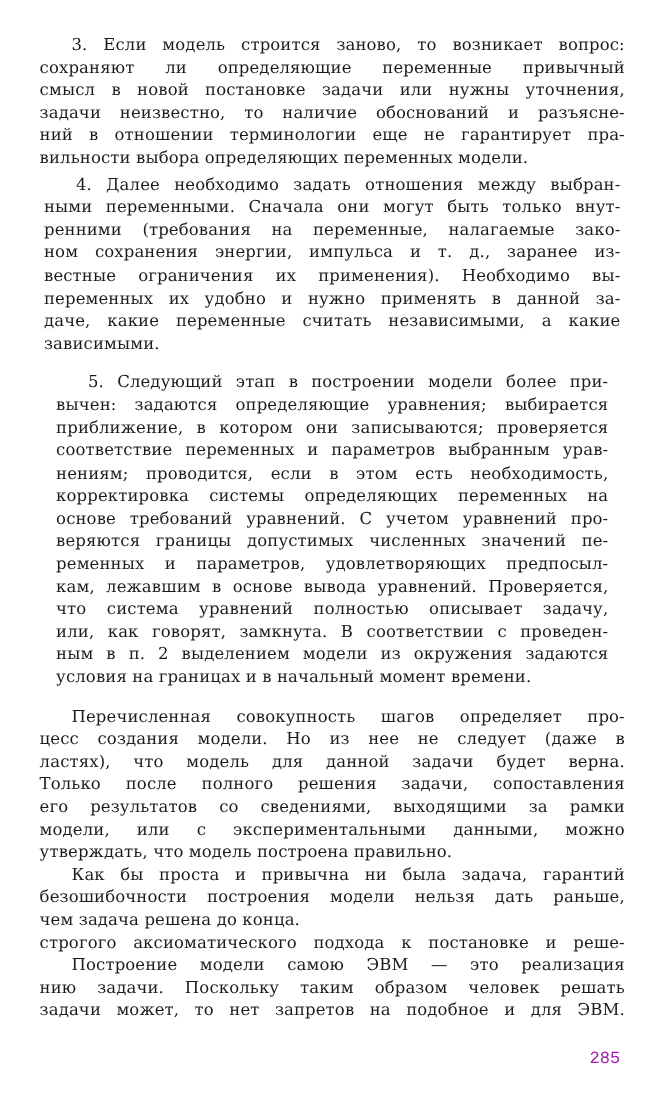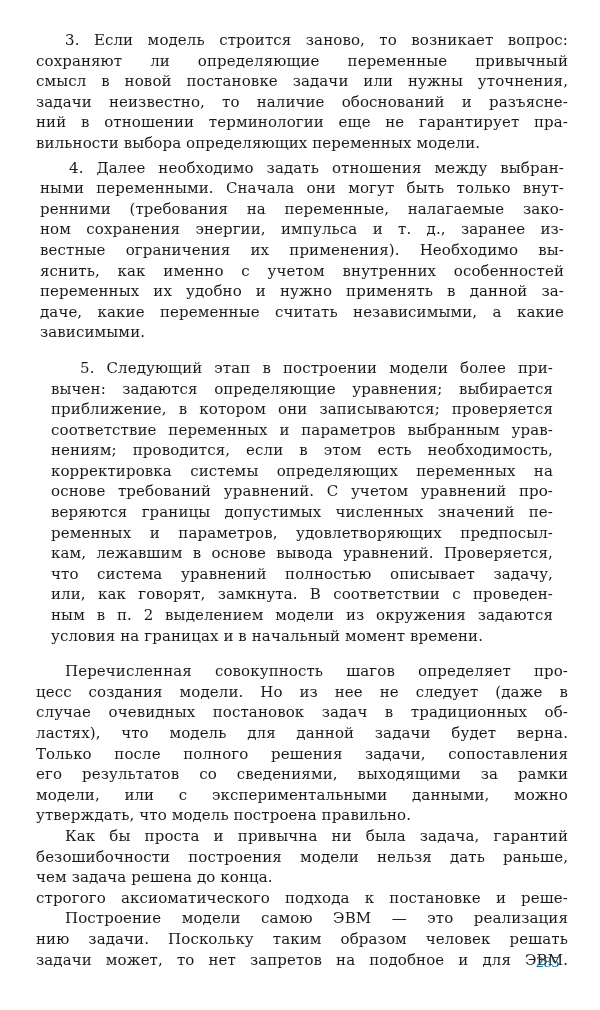--- a/index.html
+++ b/index.html
@@ -38,23 +38,23 @@
     .line.last {
       text-align-last: left;
     }
     .para {
       display: block;
     }
     #page-number {
       position: absolute;
       left: 536px;
       top: 953px;
-      font-family: Liberation Serif, serif;
+      font-family: Liberation Mono, monospace;
       font-size: 15.5px;
-      color: #0369a1;
+      color: #a21caf;
     }
   </style>
 </head>
 <body>
 
 <main id="page">
 
   <p class="para" style="margin:0">
     <span class="line first">3. Если модель строится заново, то возникает вопрос:</span>
     <span class="line">сохраняют ли определяющие переменные привычный</span>
@@ -63,21 +63,20 @@
     <span class="line">ний в отношении терминологии еще не гарантирует пра-</span>
     <span class="line last">вильности выбора определяющих переменных модели.</span>
   </p>
 
   <p class="para" style="margin:4px">
     <span class="line first">4. Далее необходимо задать отношения между выбран-</span>
     <span class="line">ными переменными. Сначала они могут быть только внут-</span>
     <span class="line">ренними (требования на переменные, налагаемые зако-</span>
     <span class="line">ном сохранения энергии, импульса и т. д., заранее из-</span>
     <span class="line">вестные ограничения их применения). Необходимо вы-</span>
-    <span class="line">яснить, как именно с учетом внутренних особенностей</span>
     <span class="line">переменных их удобно и нужно применять в данной за-</span>
     <span class="line">даче, какие переменные считать независимыми, а какие</span>
     <span class="line last">зависимыми.</span>
   </p>
 
   <p class="para" style="margin:15px">
     <span class="line first">5. Следующий этап в построении модели более при-</span>
     <span class="line">вычен: задаются определяющие уравнения; выбирается</span>
     <span class="line">приближение, в котором они записываются; проверяется</span>
     <span class="line">соответствие переменных и параметров выбранным урав-</span>
@@ -89,21 +88,20 @@
     <span class="line">кам, лежавшим в основе вывода уравнений. Проверяется,</span>
     <span class="line">что система уравнений полностью описывает задачу,</span>
     <span class="line">или, как говорят, замкнута. В соответствии с проведен-</span>
     <span class="line">ным в п. 2 выделением модели из окружения задаются</span>
     <span class="line last">условия на границах и в начальный момент времени.</span>
   </p>
 
   <p class="para" style="margin:0">
     <span class="line first">Перечисленная совокупность шагов определяет про-</span>
     <span class="line">цесс создания модели. Но из нее не следует (даже в</span>
-    <span class="line">случае очевидных постановок задач в традиционных об-</span>
     <span class="line">ластях), что модель для данной задачи будет верна.</span>
     <span class="line">Только после полного решения задачи, сопоставления</span>
     <span class="line">его результатов со сведениями, выходящими за рамки</span>
     <span class="line">модели, или с экспериментальными данными, можно</span>
     <span class="line last">утверждать, что модель построена правильно.</span>
   </p>
 
   <p class="para" style="margin:0">
     <span class="line first">Как бы проста и привычна ни была задача, гарантий</span>
     <span class="line">безошибочности построения модели нельзя дать раньше,</span>

